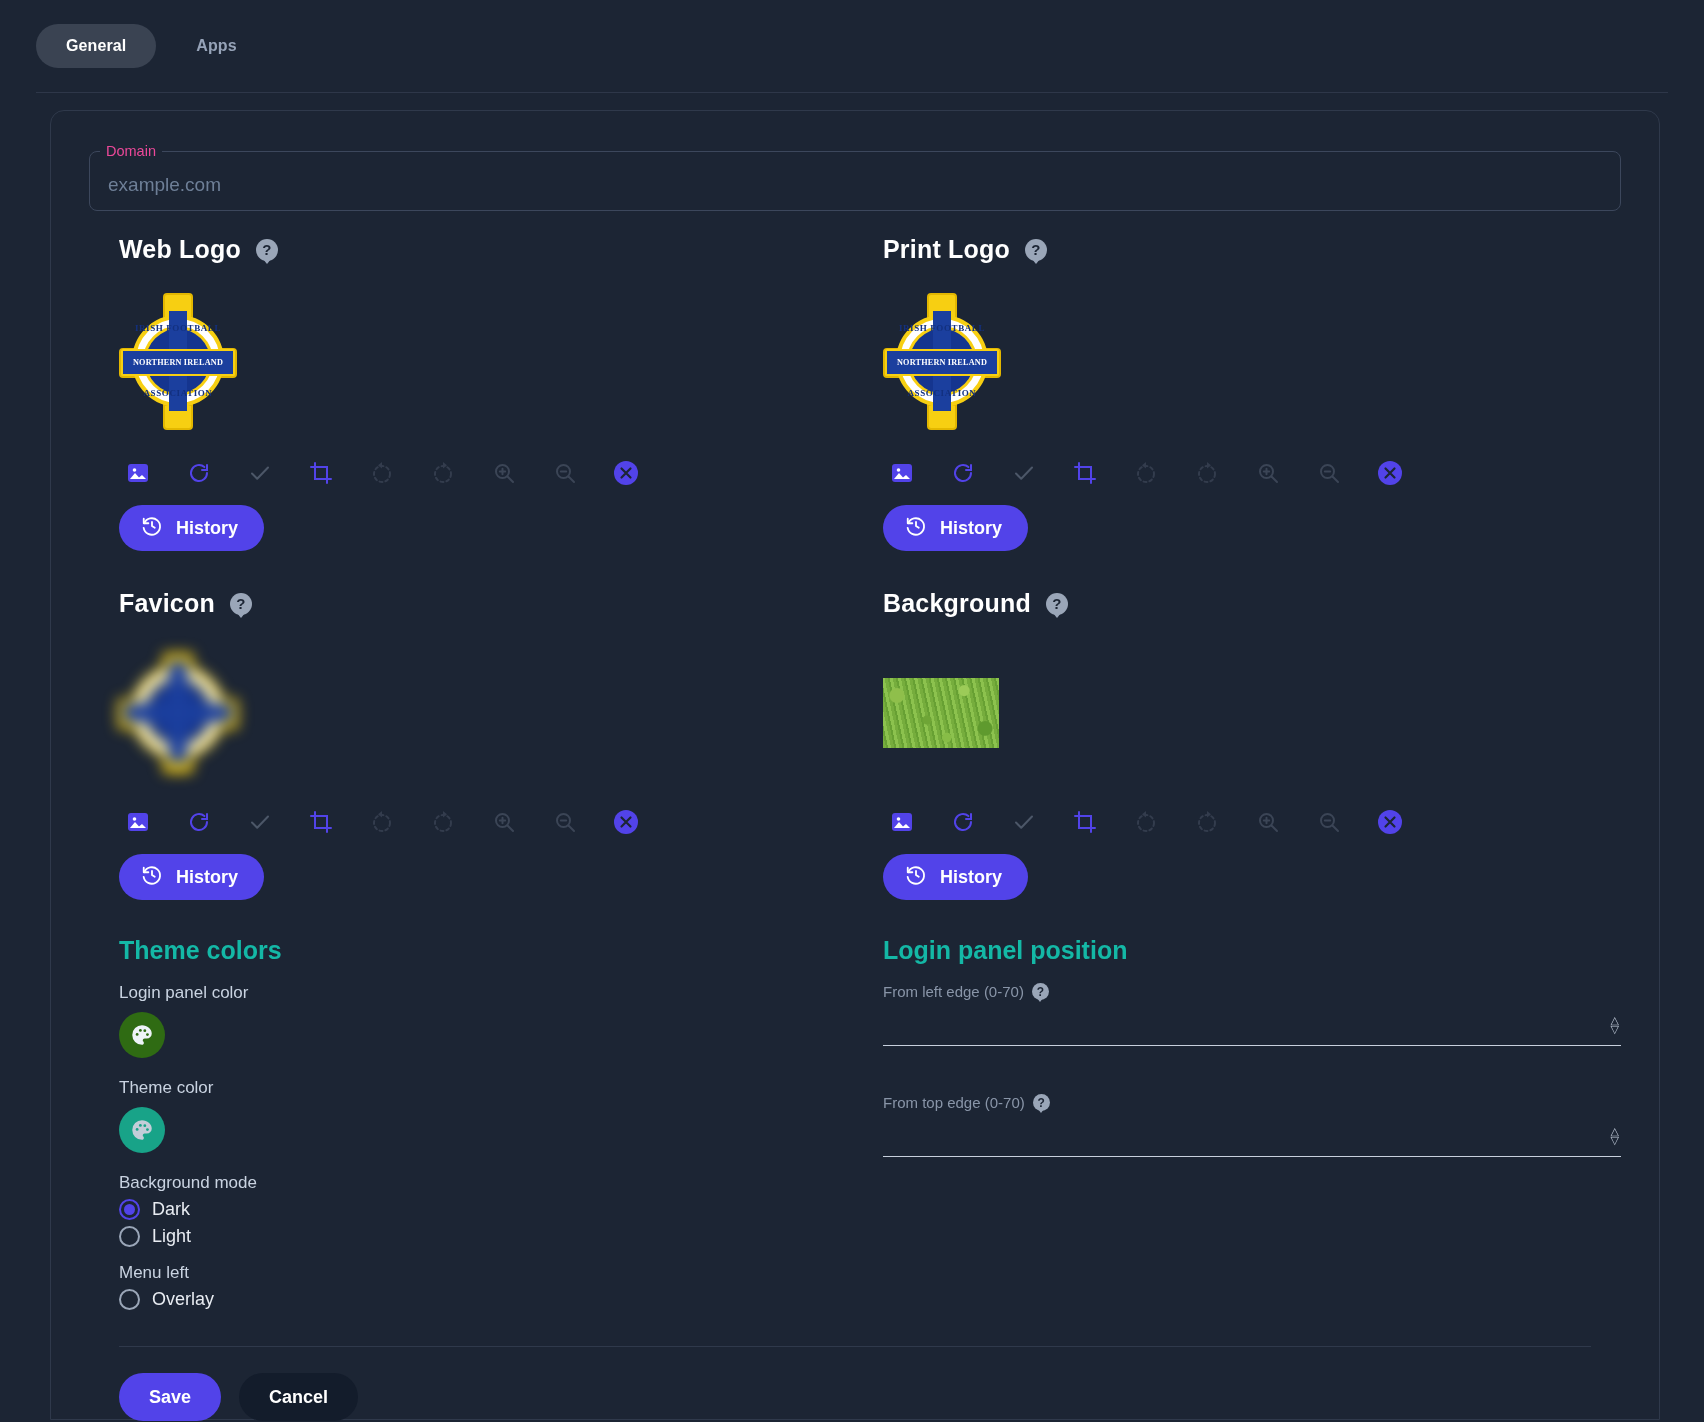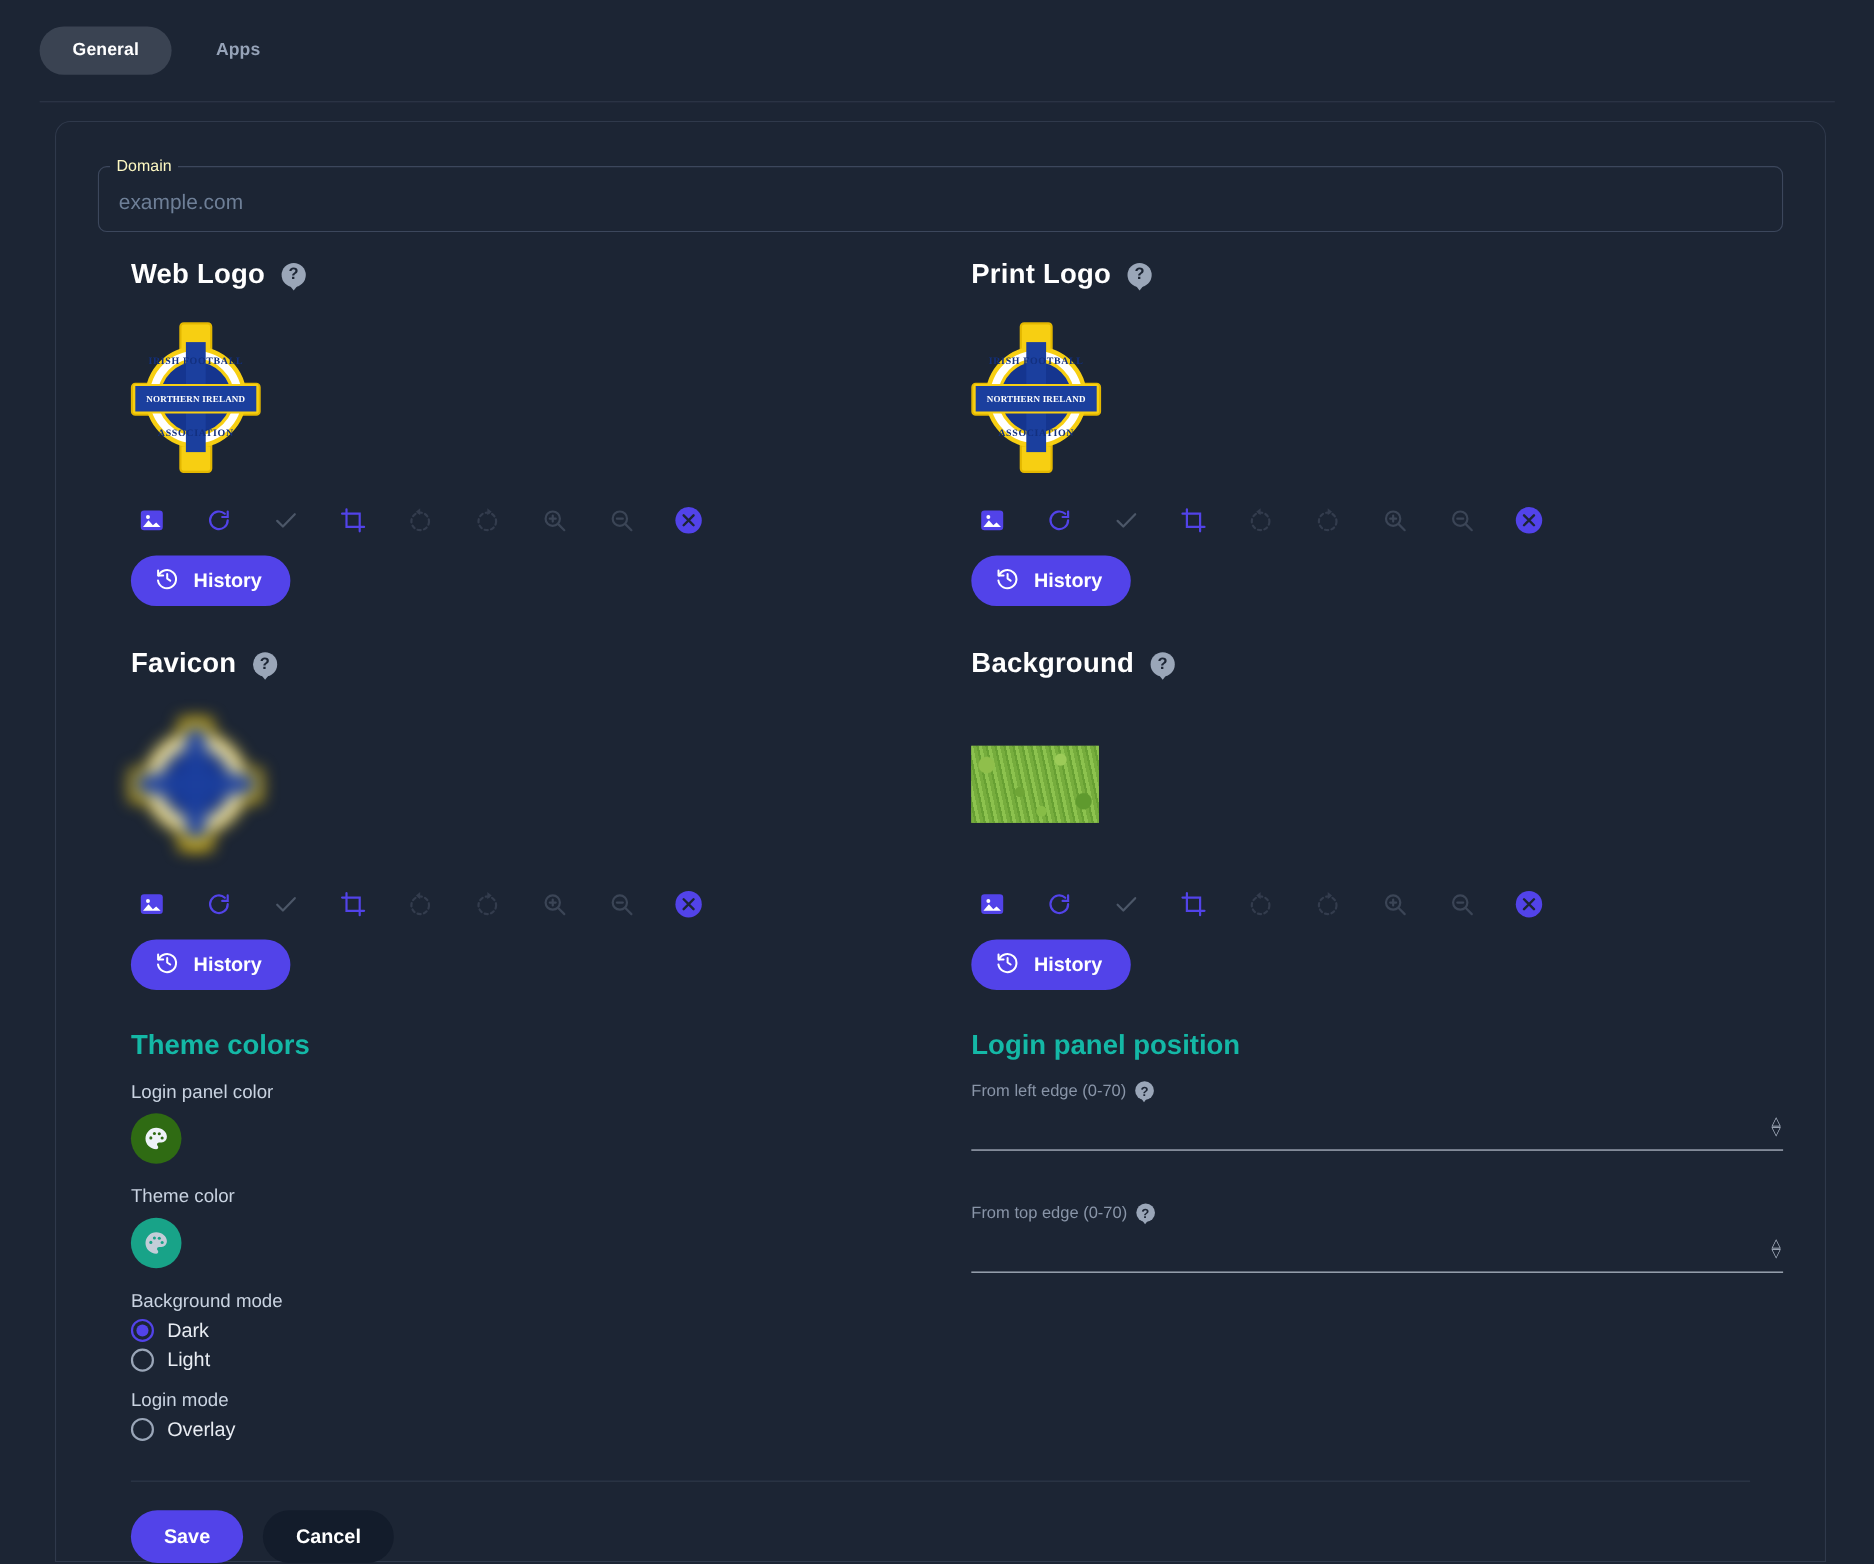--- a/index.html
+++ b/index.html
@@ -48,21 +48,21 @@
   
   .fieldset {
     position: relative;
     border: 1px solid #3c475c;
     border-radius: 8px;
     height: 68px;
     margin: 0 0 10px 0;
     display: flex; align-items: center;
   }
   .fieldset legend {
-    font-size: 14.5px; color: #fef9c3;
+    font-size: 14.5px; color: #ec4899;
     padding: 0 6px; margin-left: 10px;
   }
   .fieldset input {
     background: transparent; border: 0; outline: none;
     width: 100%; height: 100%;
     padding: 0 18px;
     font-size: 19px; font-family: inherit;
     color: #dbe3ef;
   }
   .fieldset input::placeholder { color: #6e7f97; }
@@ -644,21 +644,21 @@
         <div class="group-label">Background mode</div>
         <div class="radio-row">
           <span class="radio on"></span>
           <span class="radio-label">Dark</span>
         </div>
         <div class="radio-row">
           <span class="radio"></span>
           <span class="radio-label">Light</span>
         </div>
 
-        <div class="group-label">Login mode</div>
+        <div class="group-label">Menu left</div>
         <div class="radio-row">
           <span class="radio"></span>
           <span class="radio-label">Overlay</span>
         </div>
       </div>
 
       <div class="colB">
         <div class="block-title">Login panel position</div>
 
         <div class="numfield">

